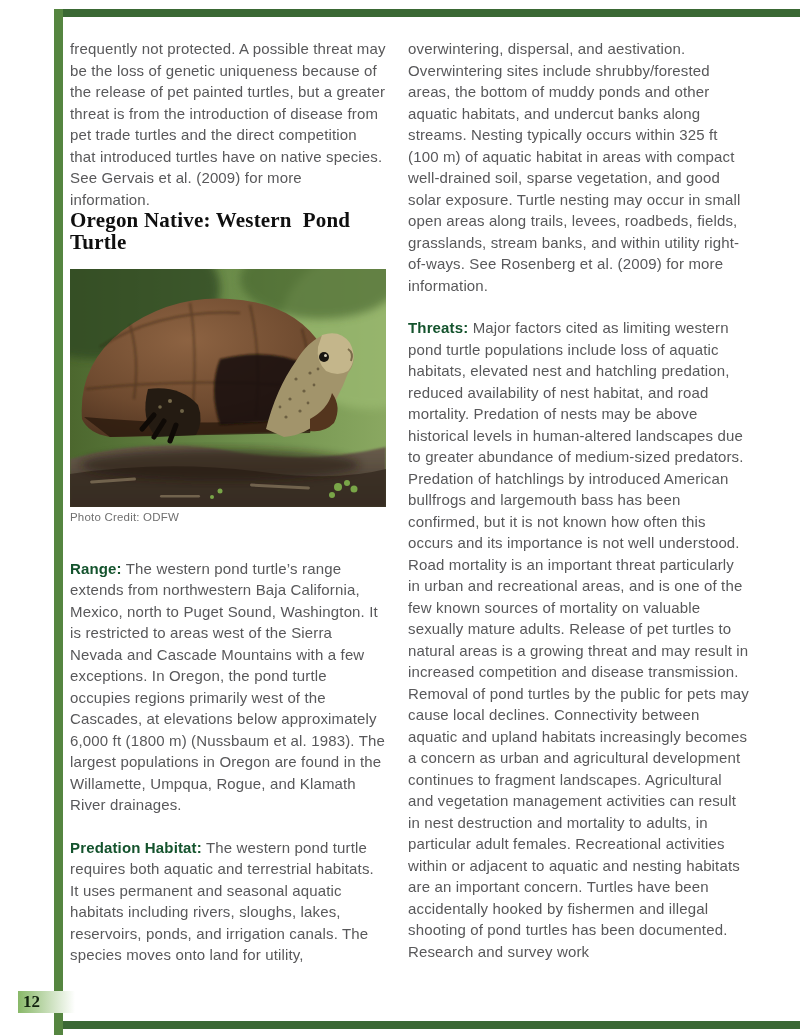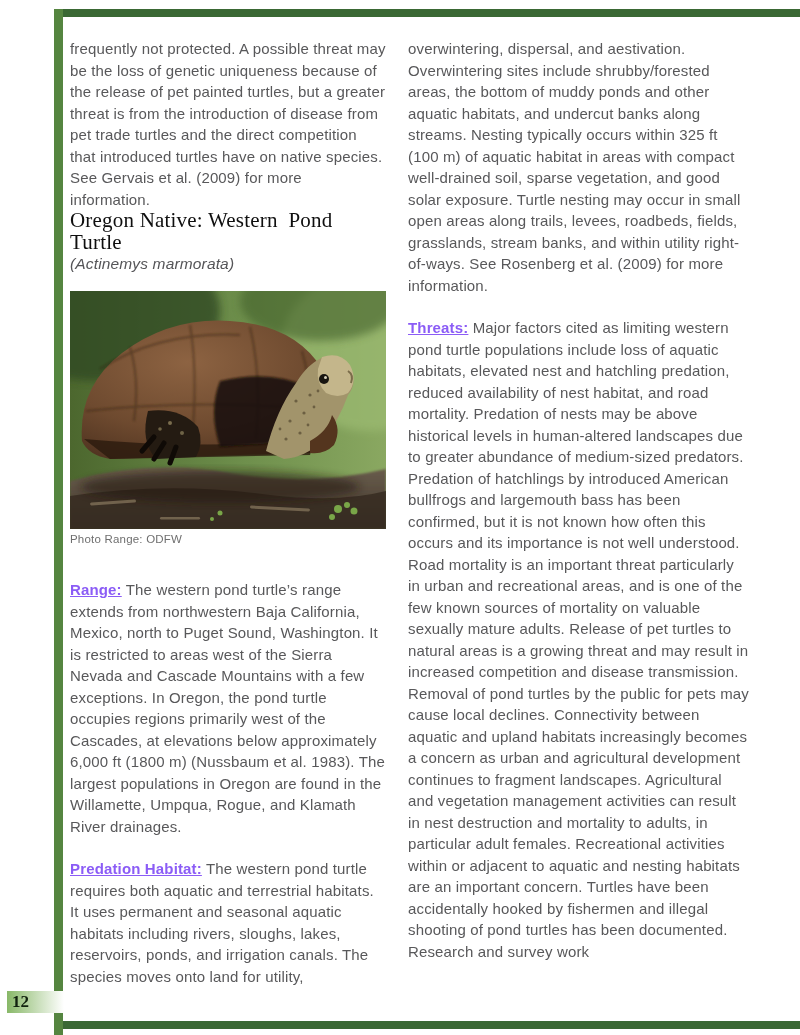--- a/index.html
+++ b/index.html
@@ -13,55 +13,54 @@
   .bar-left   { position:absolute; left:54px; top:9px; width:9px; height:1026px; }
   .bar-bottom { position:absolute; left:63px; right:0; top:1021px; height:8px; }
 
   
   .col { position:absolute; top:38px; color:#58585a; font-size:15px;
          line-height:21.5px; letter-spacing:0.15px; }
   .col-left  { left:70px;  width:316px; }
   .col-right { left:408px; width:342px; }
   .col p { margin:0; }
   .para-gap { margin-top:21px !important; }
-  b.lead { color:#8b5cf6; font-weight:700;text-decoration:underline; }
+  b.lead { color:#14532d; font-weight:700; }
 
   .heading {
-    margin-top:31px; font-family:"Liberation Serif", serif; font-weight:400;
+    margin-top:31px; font-family:"Liberation Serif", serif; font-weight:700;
     font-size:21px; color:#0f0f0f; letter-spacing:0.2px; white-space:pre-wrap;
   }
   .species { margin-top:14px; font-style:italic; font-size:15.5px; color:#555558; }
 
   .photo-wrap { margin-top:16px; width:316px; height:238px; line-height:0; }
   .photo-wrap svg { display:block; }
   .credit { margin-top:7px; font-size:11.5px; color:#6f6f6f; letter-spacing:0.2px; }
   .range-para { margin-top:29px !important; }
 
   
   .page-badge {
-    position:absolute; left:7px; top:991px; width:57px; height:22px;
+    position:absolute; left:18px; top:991px; width:57px; height:22px;
     display:flex; align-items:center;
     font-family:"Liberation Serif", serif; font-weight:700; font-size:17px;
     color:#11220e; padding-left:5px; box-sizing:border-box;
   }
 </style>
 </head>
 <body>
 
 <div class="page">
 
   <div class="bar-top" style="background: rgb(58, 104, 52);"></div>
   <div class="bar-left" style="background: rgb(85, 133, 64);"></div>
   <div class="bar-bottom" style="background: rgb(58, 104, 52);"></div>
 
   <div class="col col-left">
     <p>frequently not protected. A possible threat may be the loss of genetic uniqueness because of the release of pet painted turtles, but a greater threat is from the introduction of disease from pet trade turtles and the direct competition that introduced turtles have on native species. See Gervais et al. (2009) for more information.</p>
 
     <p class="heading">Oregon Native: Western  Pond Turtle</p>
-    <p class="species">(Actinemys marmorata)</p>
 
     <div class="photo-wrap">
       <svg width="316" height="238" viewBox="0 0 316 238" xmlns="http://www.w3.org/2000/svg">
         <defs>
           <linearGradient id="bgG" x1="0" y1="0" x2="1" y2="0">
             <stop offset="0" stop-color="#4c672e"></stop>
             <stop offset="0.55" stop-color="#6e8f4c"></stop>
             <stop offset="1" stop-color="#8aa861"></stop>
           </linearGradient>
           <radialGradient id="shellG" cx="0.42" cy="0.3" r="0.9">
@@ -128,21 +127,21 @@
           <circle cx="150" cy="222" r="2.5"></circle>
             <circle cx="142" cy="228" r="2"></circle>
         </g>
         <g fill="#8a7a60" opacity="0.7">
           <rect x="20" y="210" width="46" height="3" rx="1.5" transform="rotate(-4 43 211)"></rect>
           <rect x="180" y="216" width="60" height="3" rx="1.5" transform="rotate(3 210 217)"></rect>
           <rect x="90" y="226" width="40" height="2.5" rx="1.2"></rect>
         </g>
       </svg>
     </div>
-    <p class="credit">Photo Range: ODFW</p>
+    <p class="credit">Photo Credit: ODFW</p>
 
     <p class="range-para"><b class="lead">Range:</b><span> The western pond turtle’s range extends from northwestern Baja California, Mexico, north to Puget Sound, Washington. It is restricted to areas west of the Sierra Nevada and Cascade Mountains with a few exceptions. In Oregon, the pond turtle occupies regions primarily west of the Cascades, at elevations below approximately 6,000 ft (1800 m) (Nussbaum et al. 1983). The largest populations in Oregon are found in the Willamette, Umpqua, Rogue, and Klamath River drainages.</span></p>
 
     <p class="para-gap"><b class="lead">Predation Habitat:</b><span> The western pond turtle requires both aquatic and terrestrial habitats. It uses permanent and seasonal aquatic habitats including rivers, sloughs, lakes, reservoirs, ponds, and irrigation canals. The species moves onto land for utility,</span></p>
   </div>
 
   <div class="col col-right">
     <p>overwintering, dispersal, and aestivation. Overwintering sites include shrubby/forested areas, the bottom of muddy ponds and other aquatic habitats, and undercut banks along streams. Nesting typically occurs within 325 ft (100 m) of aquatic habitat in areas with compact well-drained soil, sparse vegetation, and good solar exposure. Turtle nesting may occur in small open areas along trails, levees, roadbeds, fields, grasslands, stream banks, and within utility right-of-ways. See Rosenberg et al. (2009) for more information.</p>
 
     <p class="para-gap"><b class="lead">Threats:</b><span> Major factors cited as limiting western pond turtle populations include loss of aquatic habitats, elevated nest and hatchling predation, reduced availability of nest habitat, and road mortality. Predation of nests may be above historical levels in human-altered landscapes due to greater abundance of medium-sized predators. Predation of hatchlings by introduced American bullfrogs and largemouth bass has been confirmed, but it is not known how often this occurs and its importance is not well understood. Road mortality is an important threat particularly in urban and recreational areas, and is one of the few known sources of mortality on valuable sexually mature adults. Release of pet turtles to natural areas is a growing threat and may result in increased competition and disease transmission. Removal of pond turtles by the public for pets may cause local declines. Connectivity between aquatic and upland habitats increasingly becomes a concern as urban and agricultural development continues to fragment landscapes. Agricultural and vegetation management activities can result in nest destruction and mortality to adults, in particular adult females. Recreational activities within or adjacent to aquatic and nesting habitats are an important concern. Turtles have been accidentally hooked by fishermen and illegal shooting of pond turtles has been documented. Research and survey work</span></p>

